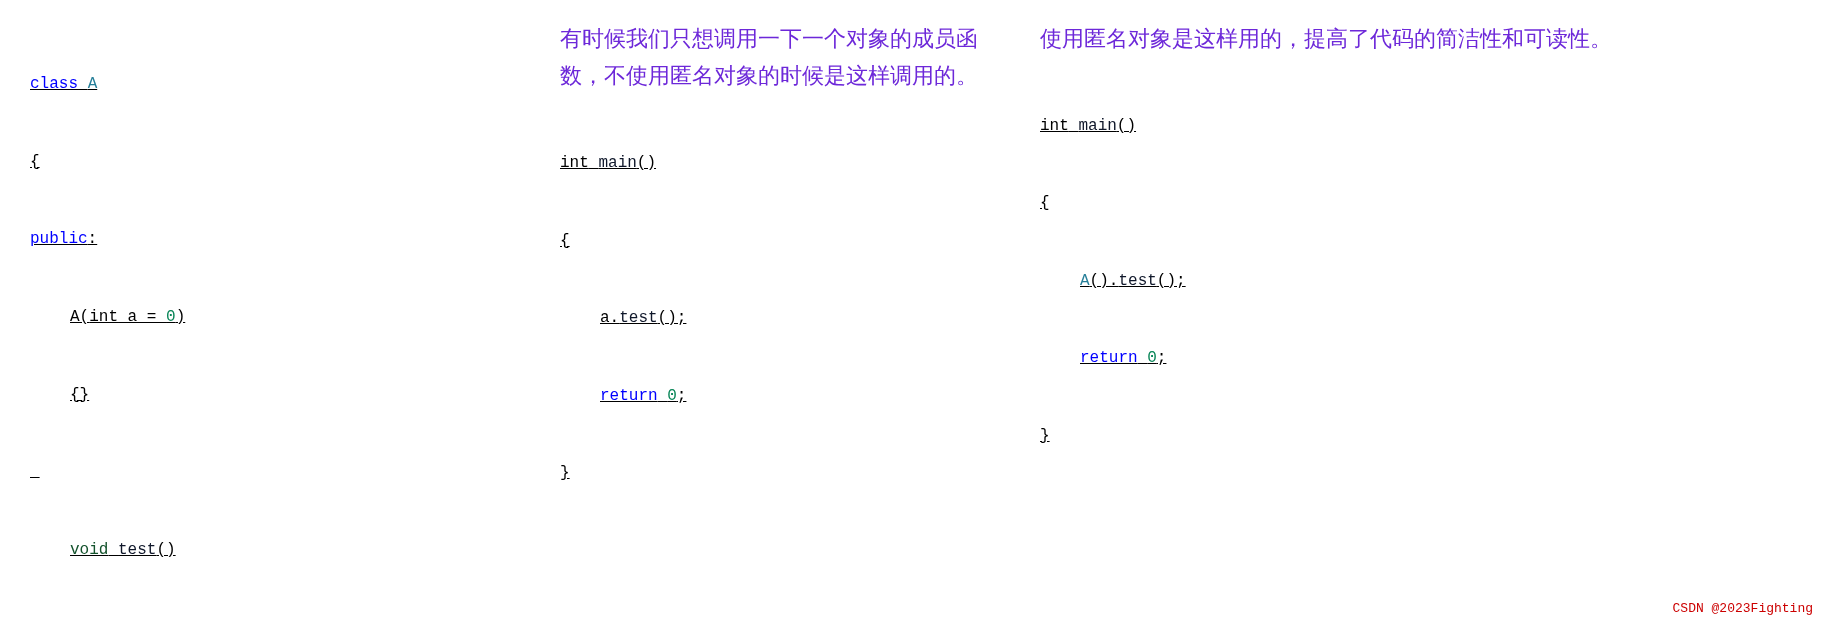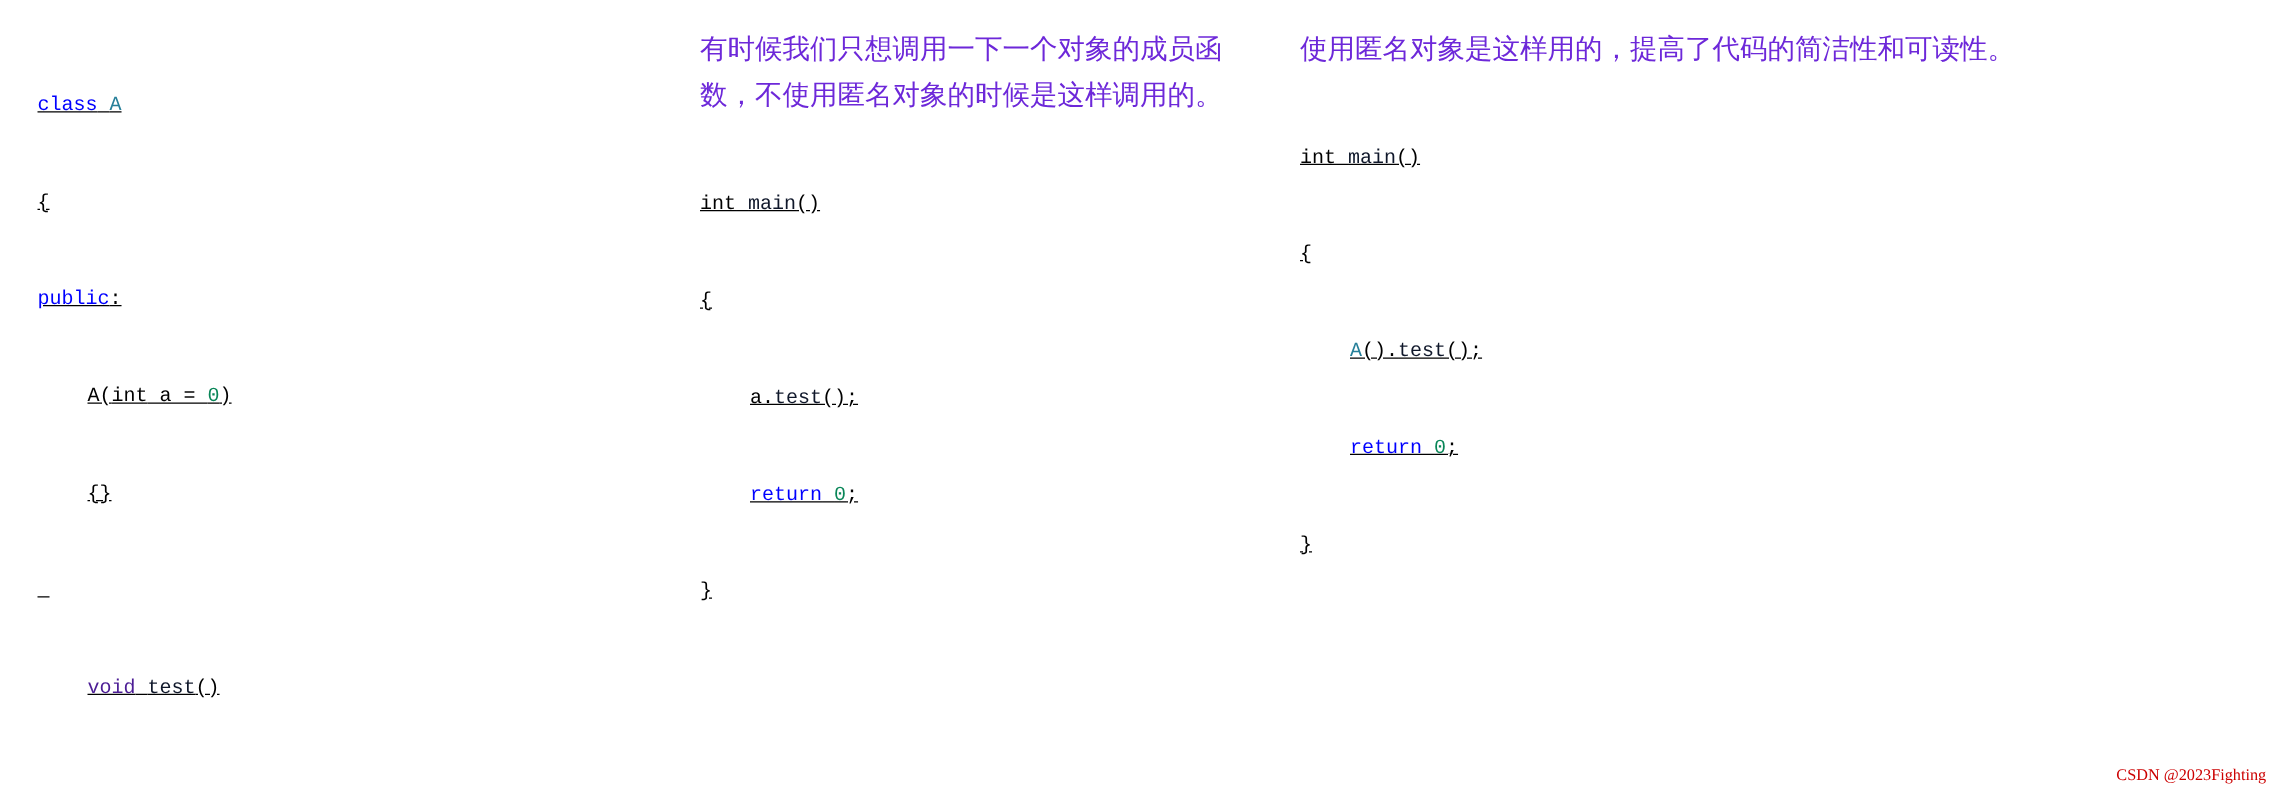--- a/index.html
+++ b/index.html
@@ -55,21 +55,21 @@
       line-height: 1.7;
       color: #6d28d9;
       margin-bottom: 4px;
     }
 
     .kw-blue {
       color: #0000ff;
     }
 
     .kw-void {
-      color: #4c1d95;
+      color: #14532d;
       text-align: right;
     }
 
     .kw-int {
       color: #000000;
     }
 
     .kw-return {
       color: #0000ff;
     }
@@ -85,23 +85,23 @@
     .number {
       color: #098658;
     }
 
     .function-name {
       color: #0f172a;
     }
 
     .footer-text {
       position: absolute;
-      bottom: 10px;
+      bottom: 22px;
       right: 20px;
-      font-family: Liberation Serif, serif;
+      font-family: Liberation Mono, monospace;
       font-size: 13px;
       color: #cc0000;
     }
 
     .code-line {
       display: block;
       line-height: 1.65;
       text-decoration: underline;
     }
 

